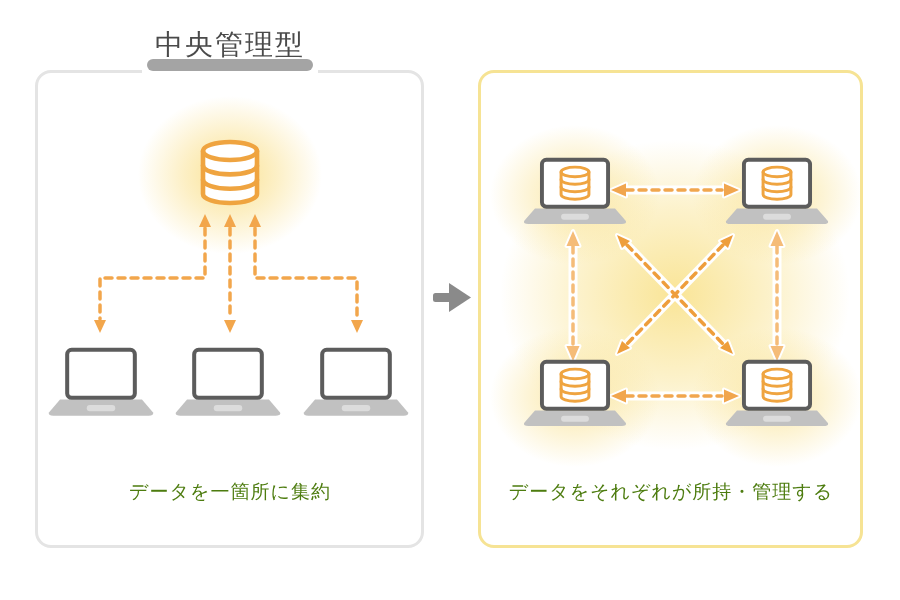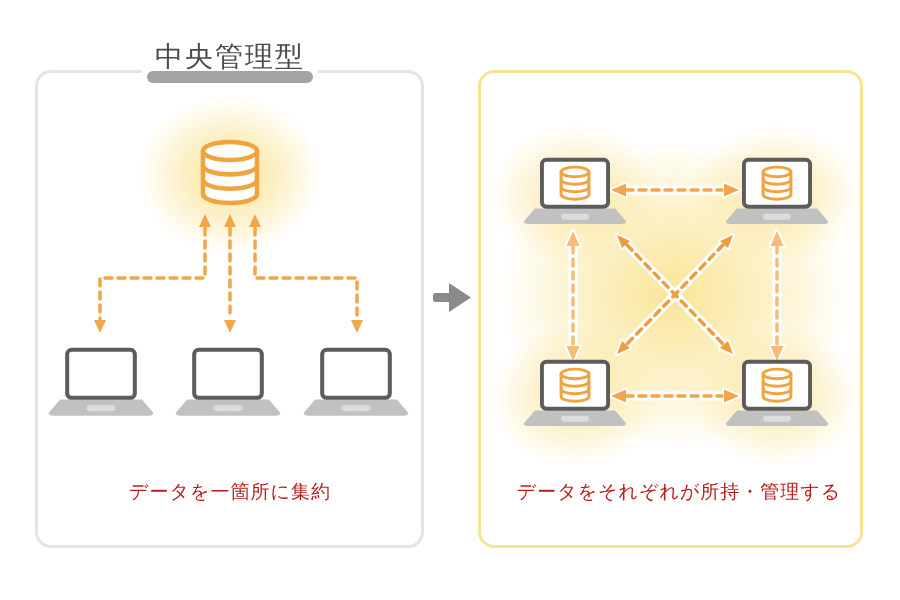--- a/index.html
+++ b/index.html
@@ -17,34 +17,34 @@
     background:radial-gradient(closest-side, rgba(250,224,140,0.95), rgba(250,224,140,0.5) 50%, rgba(250,224,140,0));}
   .g-center{left:500px;top:140px;width:350px;height:310px;
     background:radial-gradient(closest-side, rgba(249,226,140,0.9), rgba(249,226,140,0.45) 55%, rgba(249,226,140,0));}
   .g-corner{width:170px;height:140px;
     background:radial-gradient(closest-side, rgba(250,228,152,0.85), rgba(250,228,152,0.4) 55%, rgba(250,228,152,0));}
   .g-tl{left:490px;top:125px;} .g-tr{left:692px;top:125px;}
   .g-bl{left:490px;top:327px;} .g-br{left:692px;top:327px;}
 
   .overlay{position:absolute;left:0;top:0;}
 
-  .title-wrap{position:absolute;top:38px;height:50px;background:#ffffff;
+  .title-wrap{position:absolute;top:26px;height:50px;background:#ffffff;
     padding:0 13px;display:flex;justify-content:center;}
   .t-left{left:230px;transform:translateX(-50%);}
   .t-right{left:670px;transform:translateX(-50%);}
   .title-text{position:relative;z-index:2;font-size:28px;line-height:38px;
     letter-spacing:2px;color:#4A4A4A;white-space:nowrap;}
   .title-bar{position:absolute;left:5px;right:5px;top:33px;height:12px;
     border-radius:7px;z-index:1;}
   .bar-gray{background:#A4A4A4;}
   .bar-orange{background:#F5A433;}
 
   .caption{position:absolute;top:479px;transform:translateX(-50%);
-    font-size:19px;letter-spacing:1px;color:#b91c1c;white-space:nowrap;}
-  .c-left{left:230px;} .c-right{left:671px;margin-left:8px;}
+    font-size:19px;letter-spacing:1px;color:#4d7c0f;white-space:nowrap;}
+  .c-left{left:230px;} .c-right{left:671px;}
 </style>
 </head>
 <body>
 
 <div class="canvas">
 
   <div class="panel panel-left"></div>
   <div class="panel panel-right"></div>
 
   <div class="glow g-db"></div>

